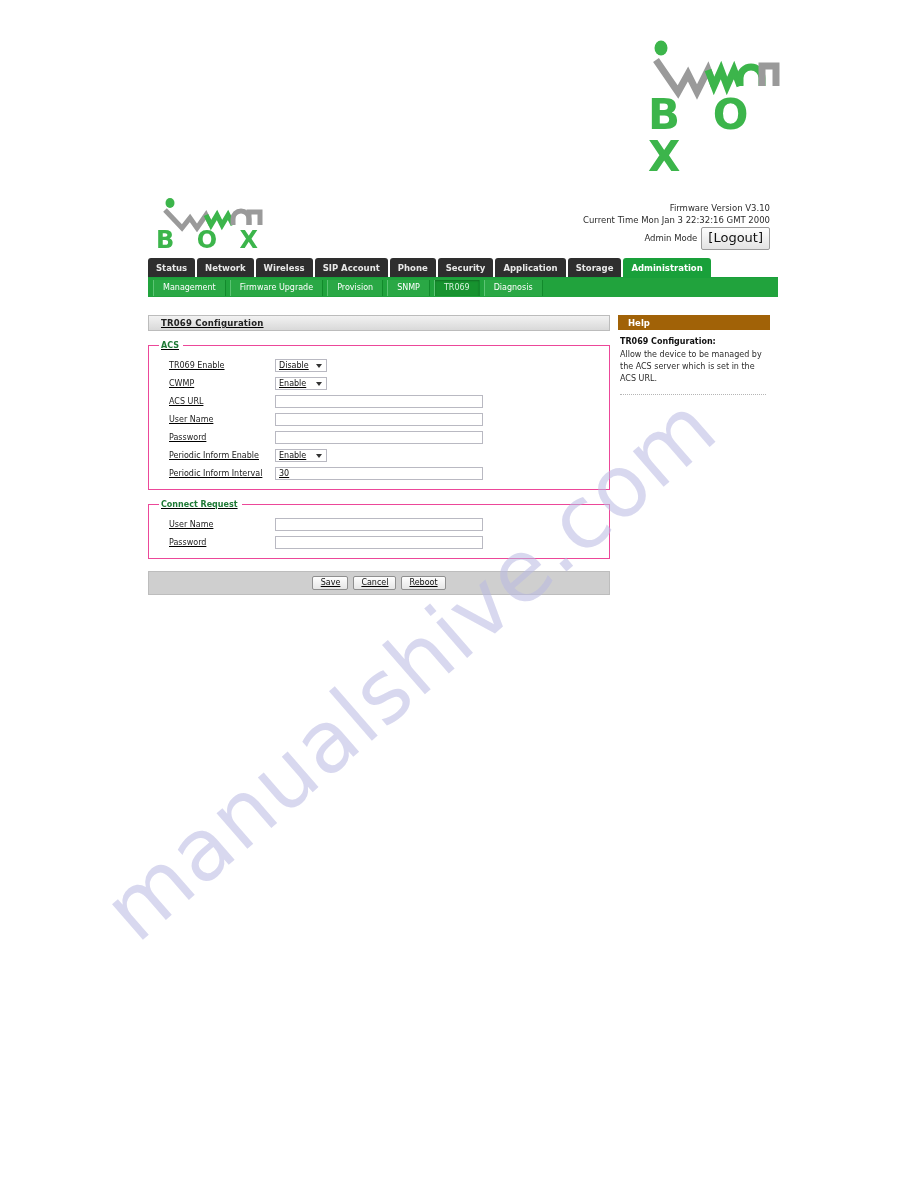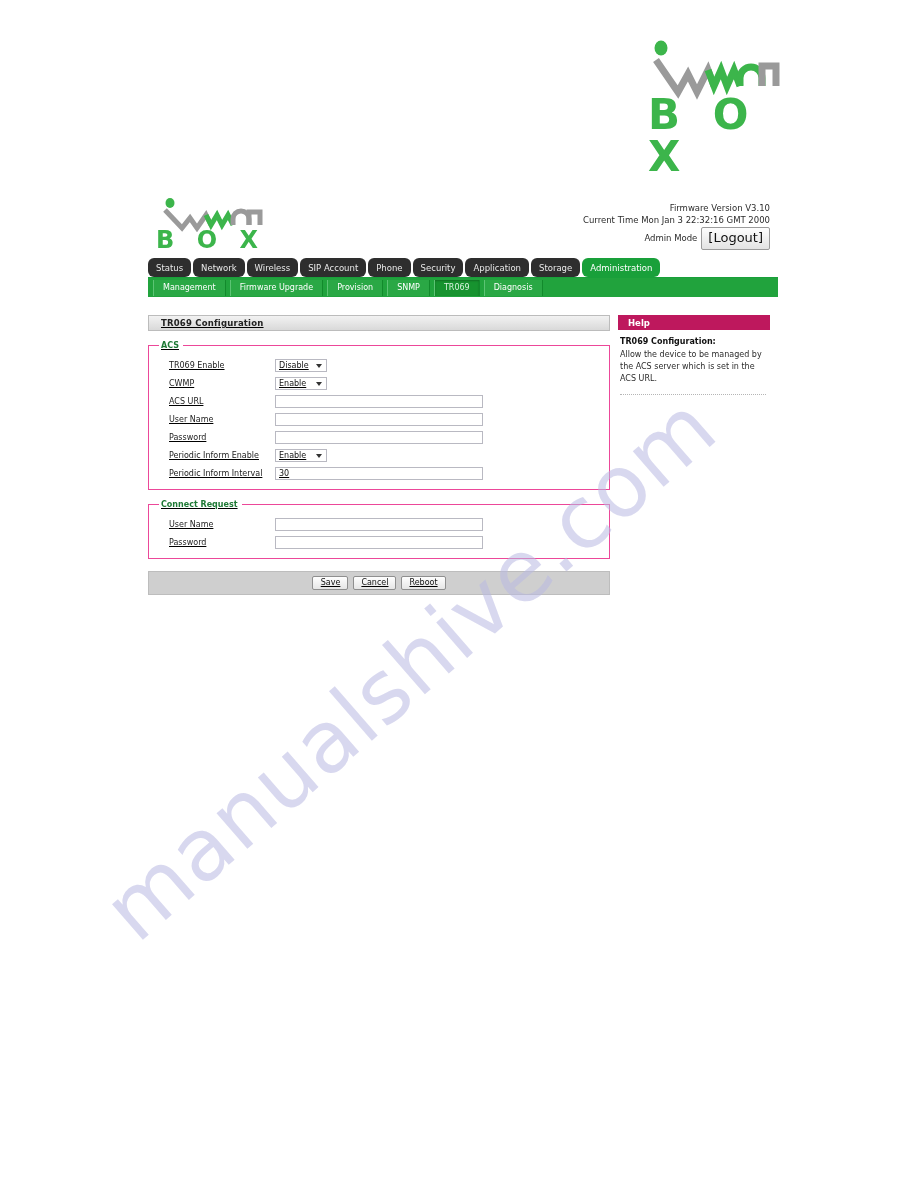--- a/index.html
+++ b/index.html
@@ -98,28 +98,27 @@
     display: flex;
     align-items: flex-end;
     gap: 2px;
   }
   .tab {
     height: 19px;
     padding: 0 8px;
     display: flex; align-items: center; justify-content: center;
     font-family: "DejaVu Sans", sans-serif;
     font-size: 8.5px;
-    font-weight: normal;
+    font-weight: bold;
     color: #e9e9e9;
     background: #2e2e2e;
     border-top-left-radius: 3px;
     border-top-right-radius: 3px;
     white-space: nowrap;
     cursor: pointer;
-    border-radius: 6px;
   }
   .tab.active {
     background: #19a03a;
     color: #ffffff;
   }
 
   
   .subtabbar {
     height: 20px;
     background: #21a33d;
@@ -248,21 +247,21 @@
     background: linear-gradient(#fefefe, #e6e6e6);
     border: 1px solid #8f8f8f;
     border-radius: 2px;
     text-align: right;
     cursor: pointer;
   }
 
   
   .help-title {
     height: 15px;
-    background: #be185d;
+    background: #a16207;
     display: flex; align-items: center;
     padding-left: 10px;
     font-family: "DejaVu Sans", sans-serif;
     font-size: 8.5px;
     font-weight: bold;
     color: #ffffff;
   }
   .help-body { padding: 7px 4px 0 2px; }
   .help-h {
     font-family: "DejaVu Sans", sans-serif;

